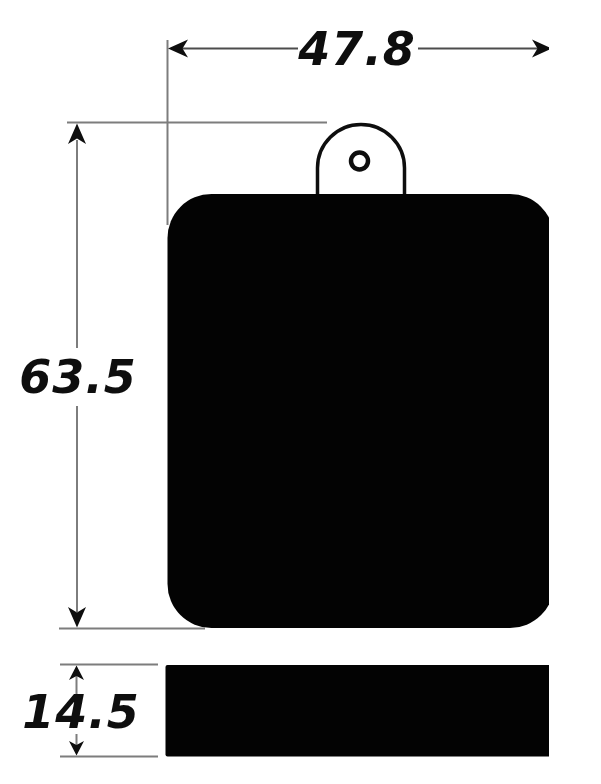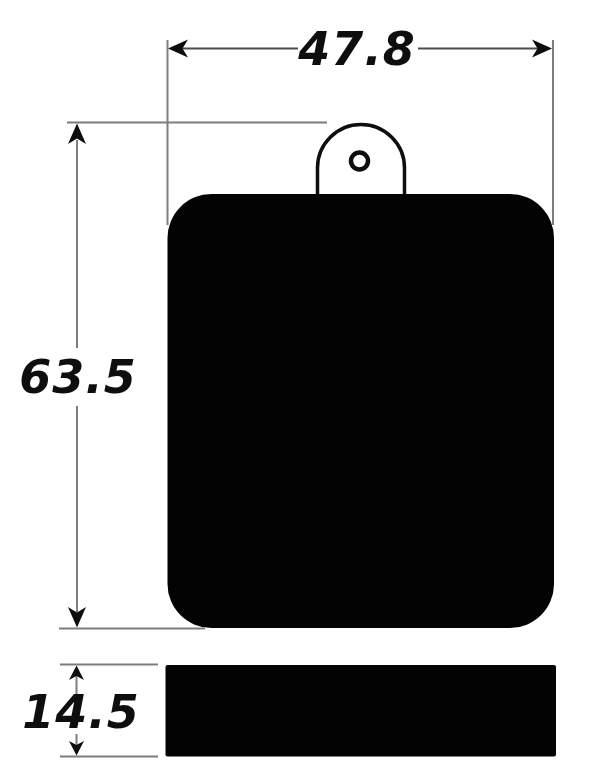--- a/index.html
+++ b/index.html
@@ -2,21 +2,21 @@
 <html><head>
 <meta charset="utf-8">
 <style>
   html, body {
     margin: 0;
     padding: 0;
     background: #ffffff;
   }
   .canvas {
     position: relative;
-    width: 601px;
+    width: 549px;
     height: 784px;
     background: #ffffff;
     overflow: hidden;
   }
   svg { display: block; }
   .dim-text {
     font-family: "DejaVu Sans", "Liberation Sans", sans-serif;
     font-weight: bold;
     font-style: italic;
     font-size: 46px;

